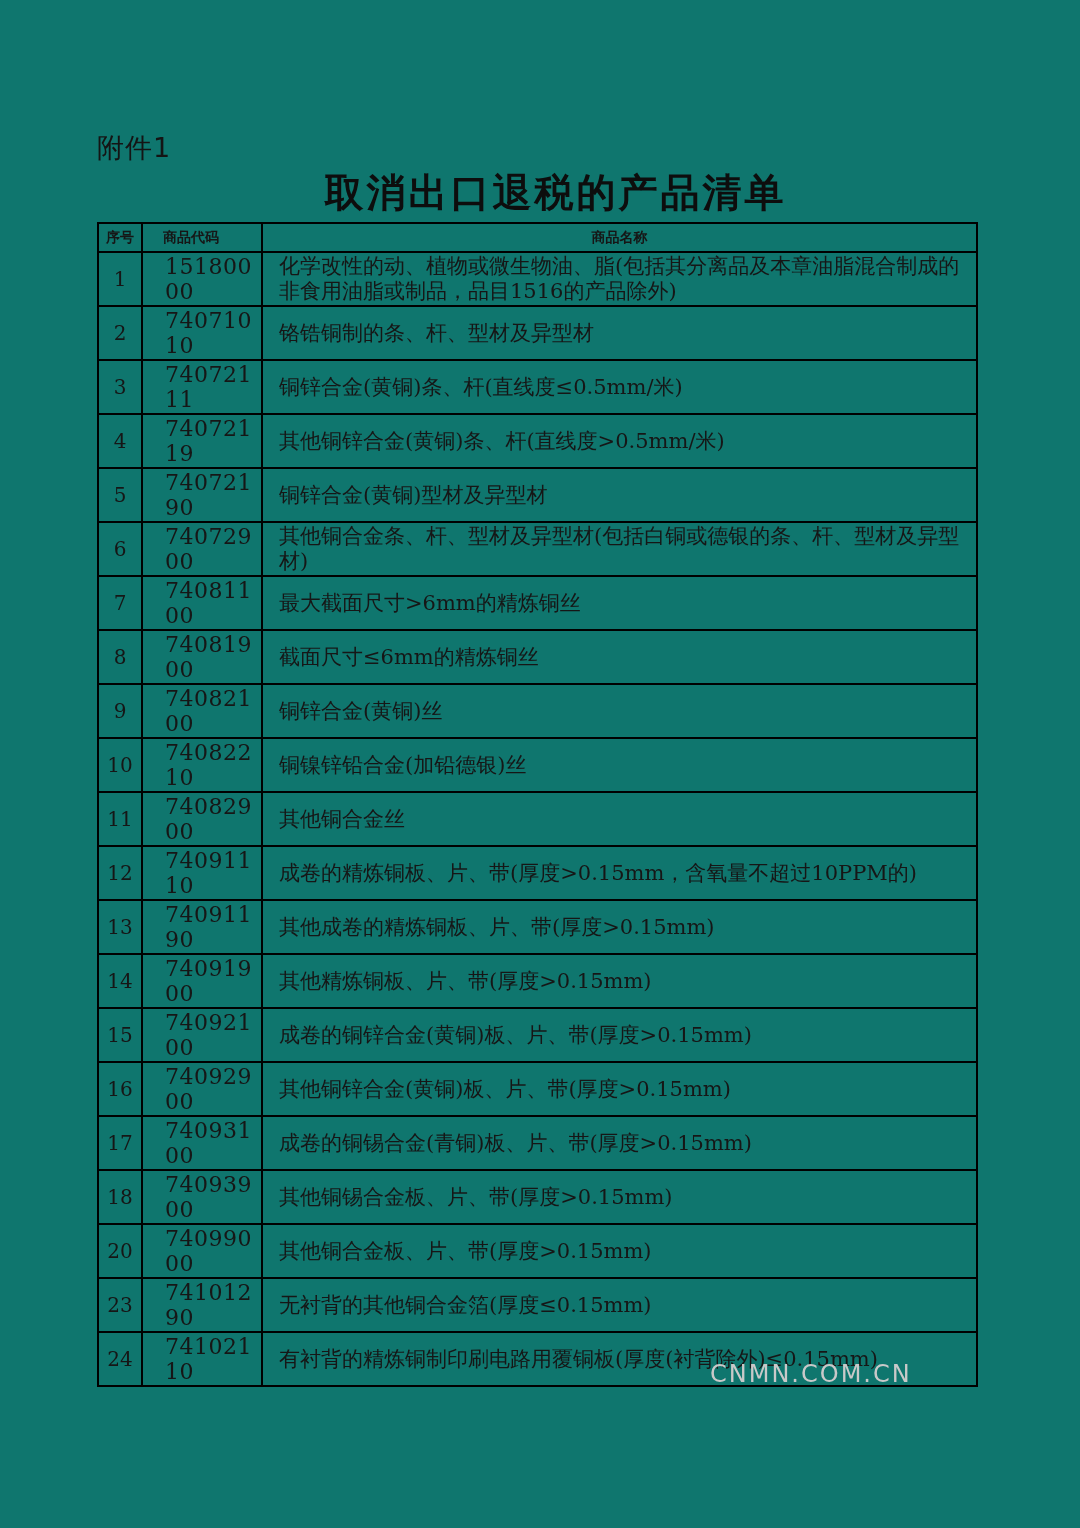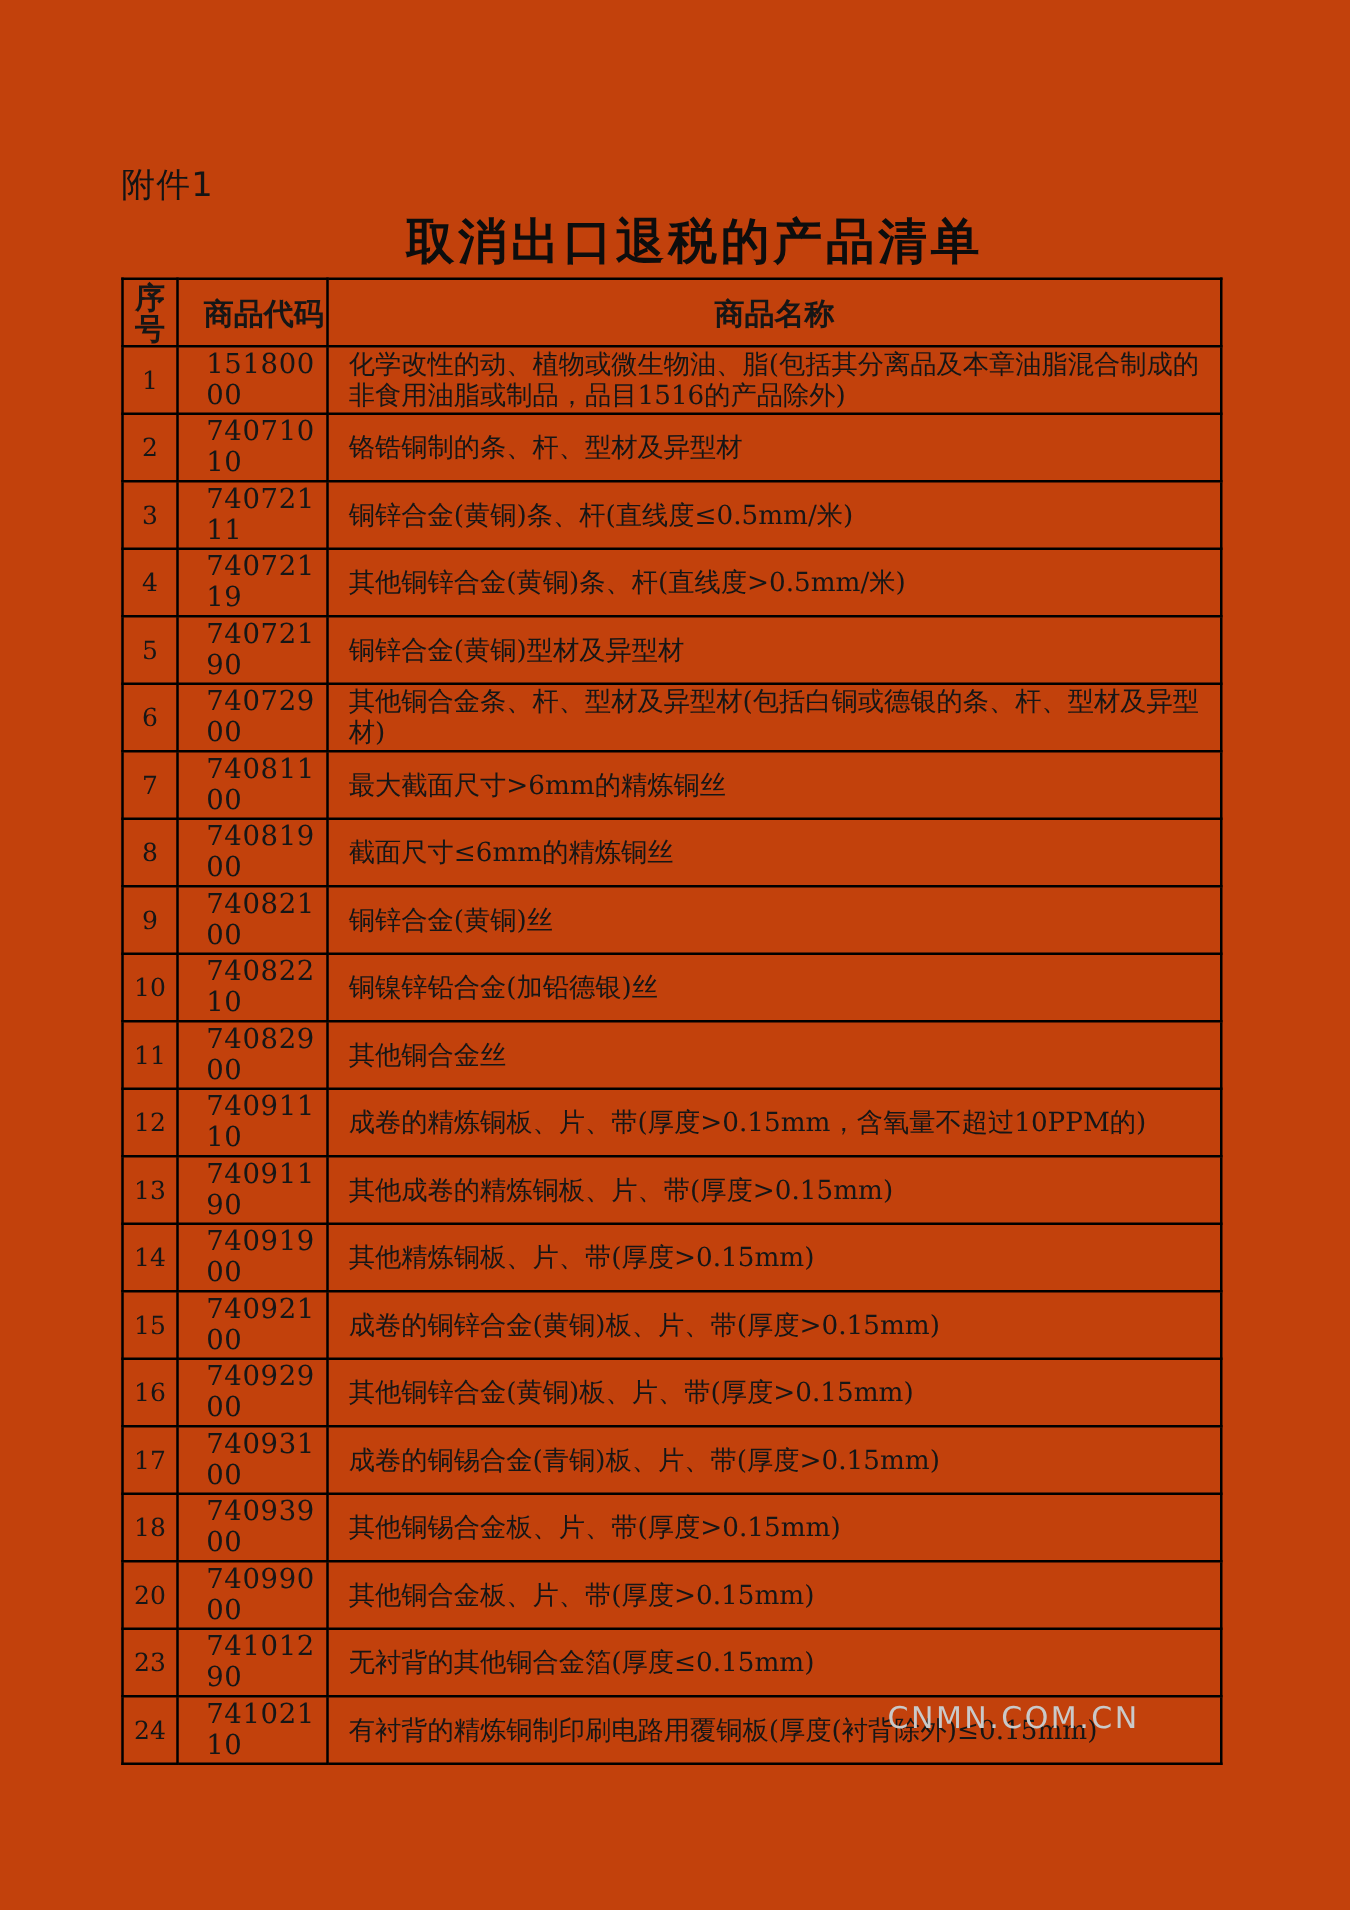--- a/index.html
+++ b/index.html
@@ -4,21 +4,21 @@
 <style>
   html, body {
     margin: 0;
     padding: 0;
     background: #ffffff;
   }
   .page {
     position: relative;
     width: 1080px;
     height: 1528px;
-    background: #c2410c;
+    background: #0f766e;
     color: #111111;
     font-family: "DejaVu Serif", "Liberation Serif", serif;
     overflow: hidden;
   }
   .attachment-label {
     position: absolute;
     left: 97px;
     top: 130px;
     font-family: "DejaVu Sans", "Liberation Sans", sans-serif;
     font-size: 27px;
@@ -50,21 +50,21 @@
     border: 2px solid #000000;
     font-size: 21px;
     line-height: 25px;
     padding: 1px 2px;
     color: #161616;
     vertical-align: middle;
     word-break: break-all;
   }
   .product-table th {
     font-weight: bold;
-    font-size: 24px;
+    font-size: 14px;
     padding: 1px 2px;
   }
   .product-table th.h-no { text-align: center; }
   .product-table th.h-code { text-align: left; padding-left: 20px; }
   .product-table th.h-name { text-align: center; }
   .product-table td.c-no {
     text-align: center;
     font-size: 20px;
   }
   .product-table td.c-code {

